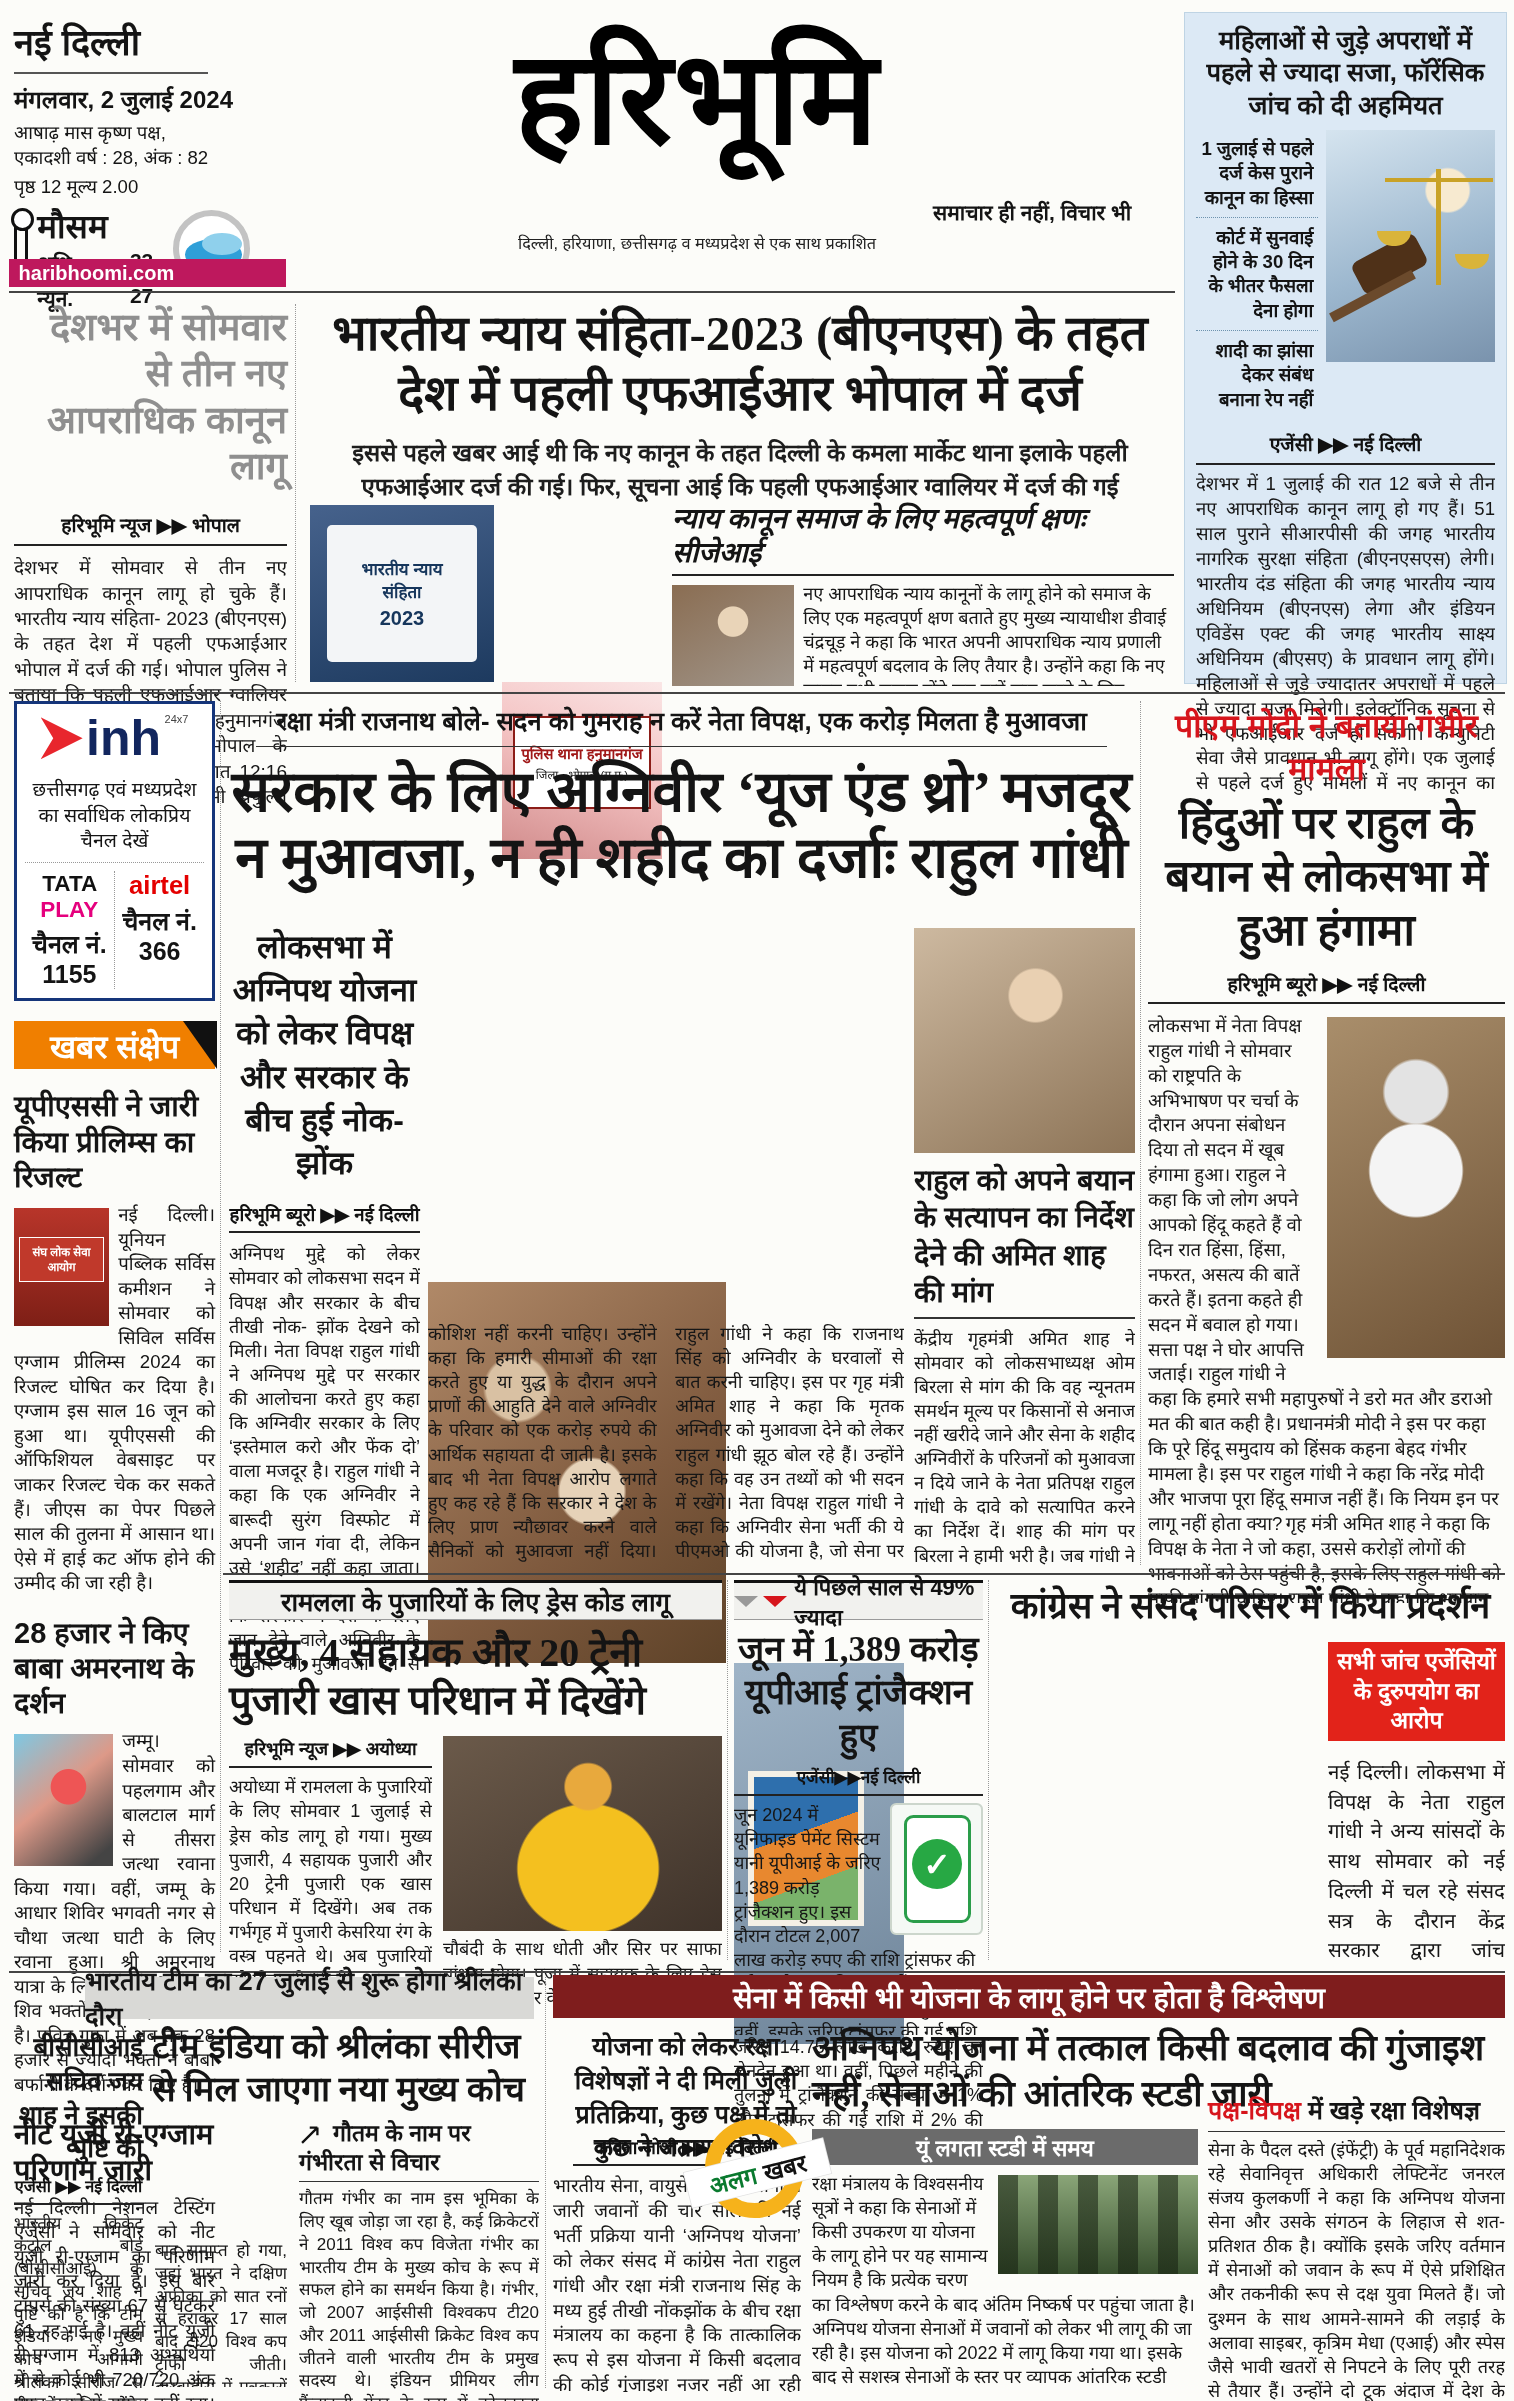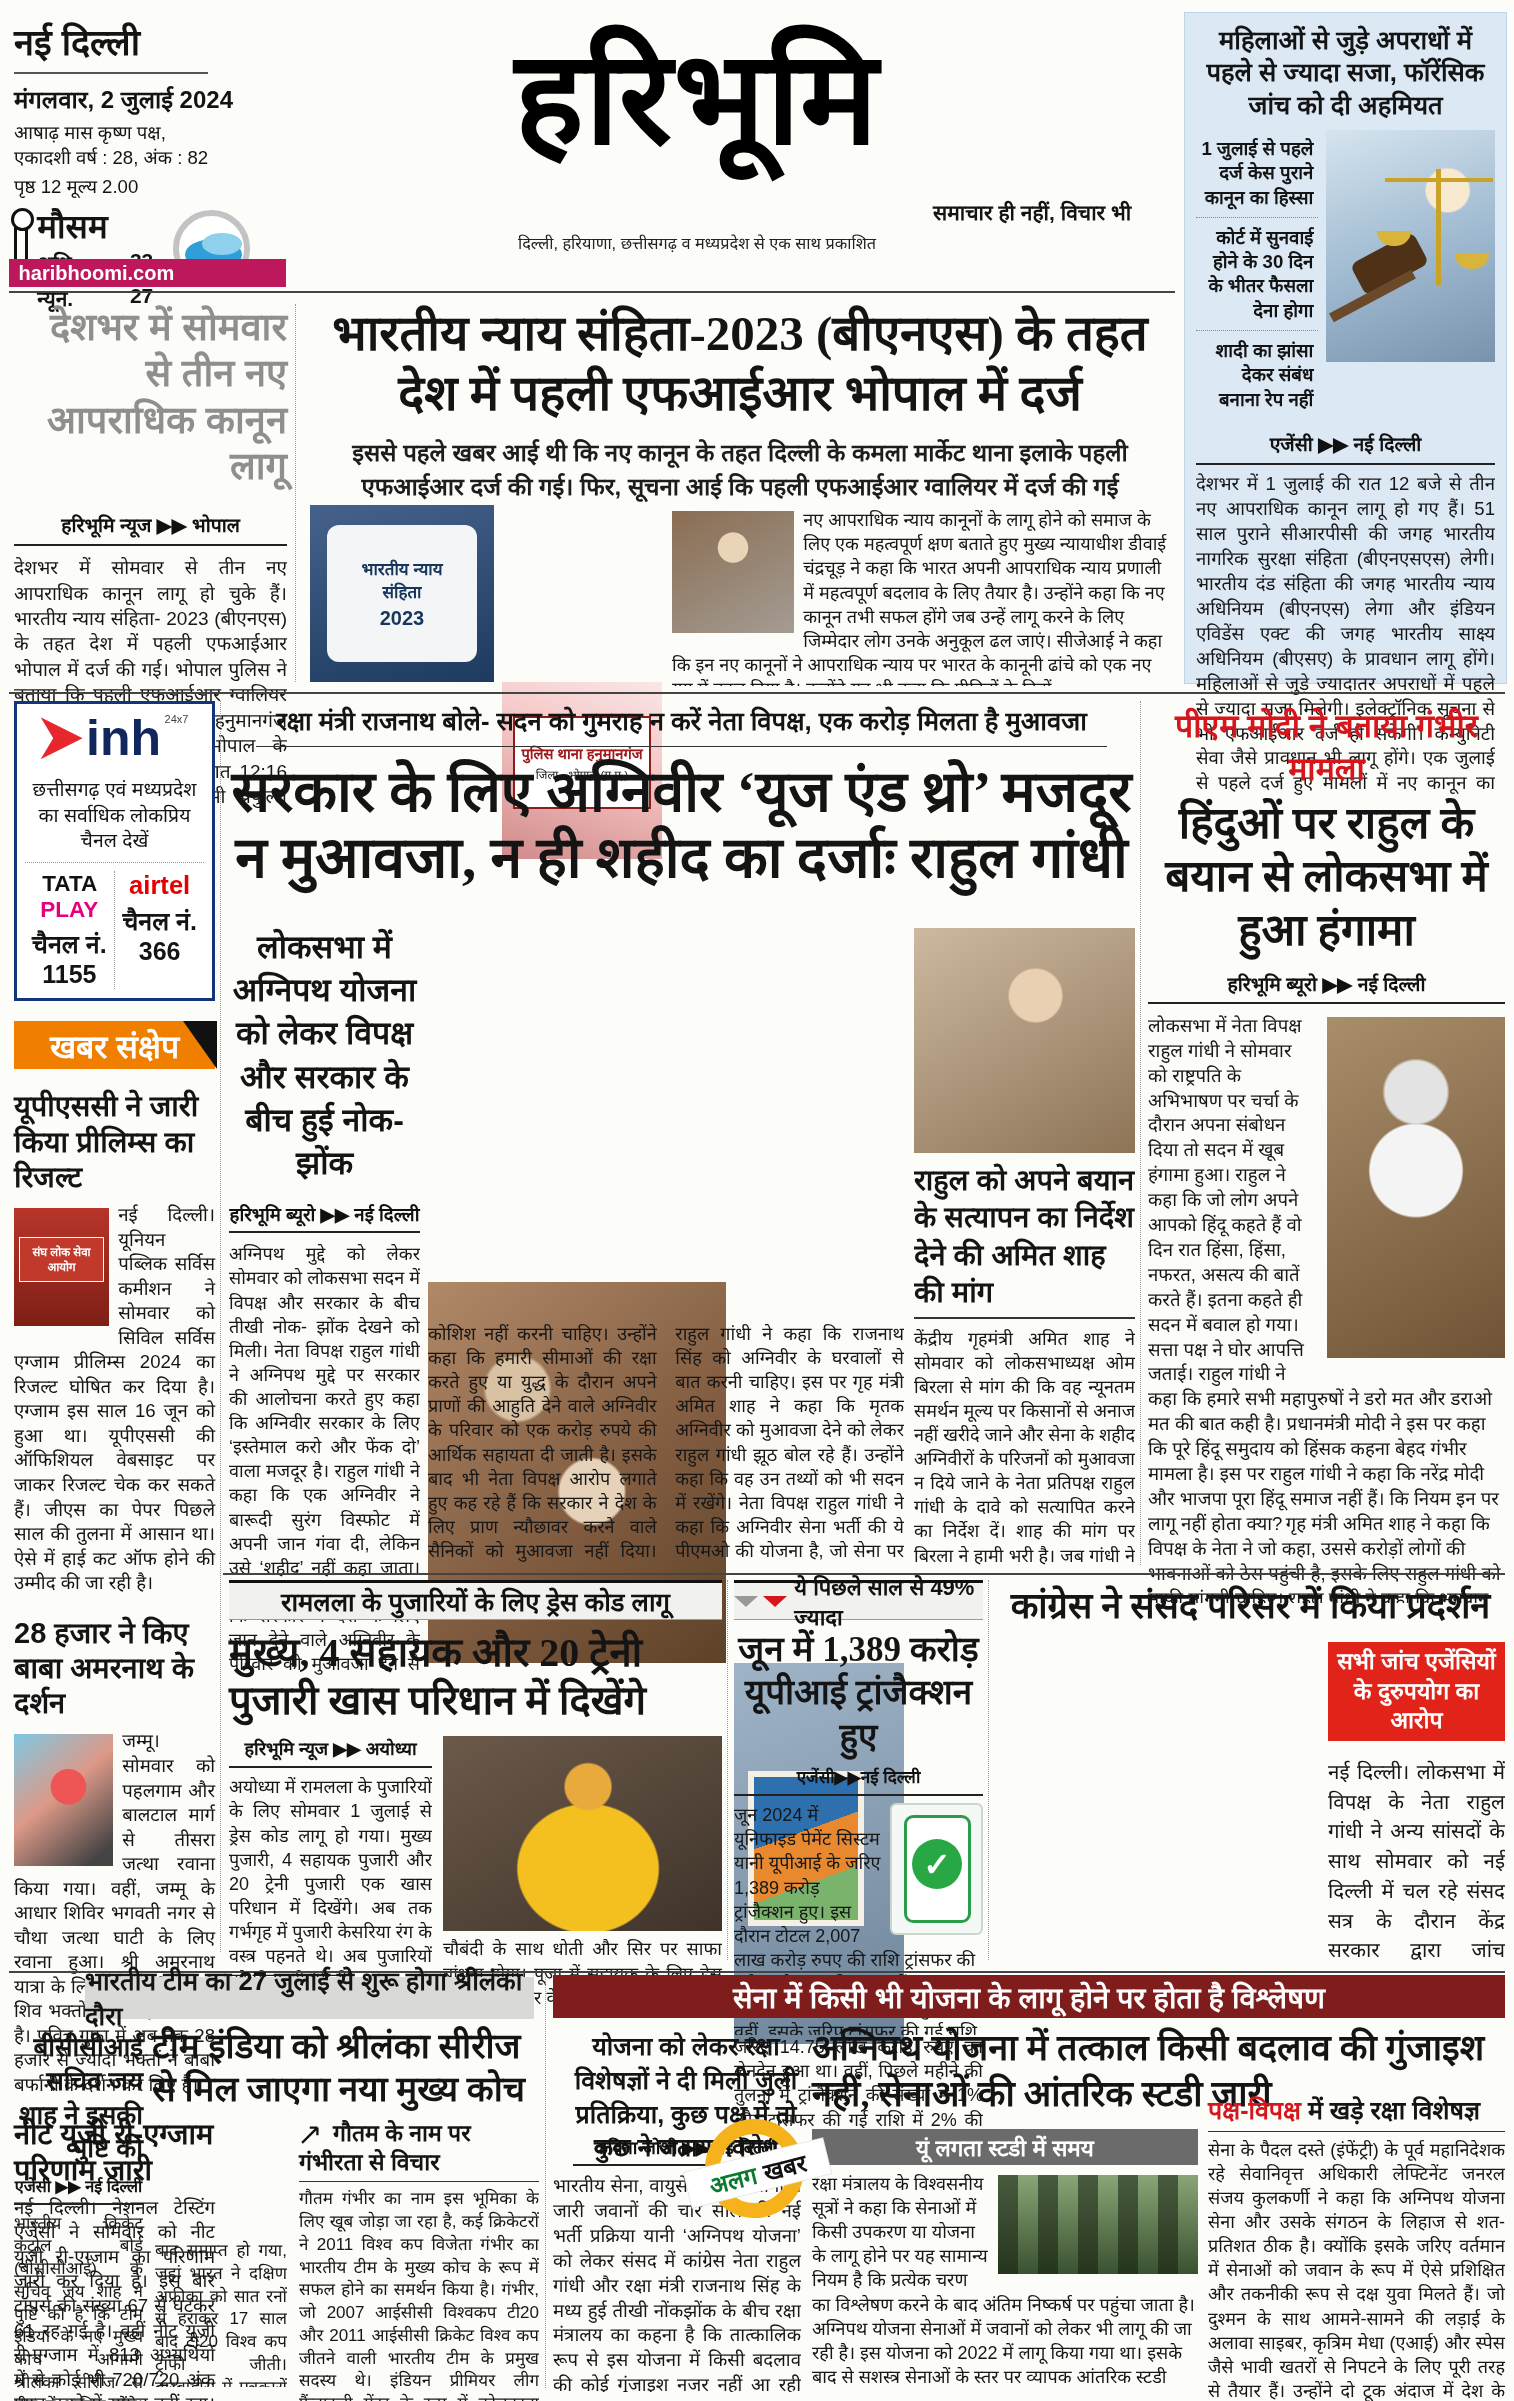--- a/index.html
+++ b/index.html
@@ -42,21 +42,21 @@
   .gavel-head{position:absolute;width:71px;height:36px;background:#4f3118;border-radius:7.7px;transform:rotate(-28deg);left:28px;top:116px}
   .gavel-handle{position:absolute;width:93px;height:10px;background:#6b4a2c;transform:rotate(-28deg);left:0px;top:161px}
   .scale-pole{position:absolute;width:4.6px;height:116px;background:#c9a227;right:54px;top:39px}
   .scale-beam{position:absolute;width:108px;height:4.6px;background:#c9a227;right:2.3px;top:48px}
   .scale-pan{position:absolute;width:34px;height:15.5px;background:#d9b43a;border-radius:0 0 17px 17px}
   
   .lead-left-h{font-size:38px;font-weight:700;color:#8f8f8f;text-align:right;line-height:1.22}
   .lead-h{font-size:49px;font-weight:700;text-align:center;line-height:1.22}
   .lead-deck{font-size:24px;font-weight:600;text-align:center;line-height:1.4;color:#1d1d1d}
   .ph-book{background:linear-gradient(165deg,#46628c,#1d3a5f)}
-  .bookcard{position:absolute;left:17px;top:20px;right:17px;bottom:20px;background:#f3f5f7;border-radius:12px;display:flex;flex-direction:column;align-items:center;justify-content:center;color:#16365c;font-weight:700;text-align:center}
+  .bookcard{position:absolute;left:17px;top:20px;right:17px;bottom:20px;background:#f3f5f7;border-radius:5px;display:flex;flex-direction:column;align-items:center;justify-content:center;color:#16365c;font-weight:700;text-align:center}
   .ph-police{background:linear-gradient(20deg,#d08a8a,#f4c2c2 55%,#fae6e6)}
   .policecard{position:absolute;left:11px;top:34px;right:11px;height:93px;background:#fff;border:2.3px solid #8c1d18;display:flex;flex-direction:column;align-items:center;justify-content:center;text-align:center}
   .cji-h{font-size:28px;font-weight:700;font-style:italic;border-bottom:2.3px solid #222;padding-bottom:4.6px;line-height:1.2}
   .ph-cji{background:radial-gradient(circle at 50% 30%,#e9d4b8 0 14%,transparent 15%),linear-gradient(150deg,#8a6d52,#41302178)}
   
   .inhbox{border:3.1px solid #15357a;padding:9.3px 7.7px;background:#fff}
   .inh-arrow{width:42px;height:42px;background:#e8262d;clip-path:polygon(0 0,100% 50%,0 100%,30% 50%);display:inline-block;vertical-align:middle}
   .inh-word{font-size:50px;font-weight:700;color:#12265e;line-height:1;vertical-align:middle}
   .inh-sup{font-size:11px;color:#444;vertical-align:top}
   .inh-tag{font-size:19.4px;font-weight:400;text-align:center;line-height:1.3;margin-top:14px}
@@ -193,20 +193,21 @@
       <div style="font-size:20px;margin-top:4.6px">2023</div>
     </div>
   </div>
   <div class="abs photo ph-police" style="left:502px;top:505px;width:160px;height:177px">
     <div class="policecard">
       <div style="font-size:14.7px;font-weight:700;color:#a01818">पुलिस थाना हनुमानगंज</div>
       <div style="font-size:11.6px;margin-top:4.6px">जिला - भोपाल (म.प्र.)</div>
     </div>
   </div>
   <div class="abs" style="left:672px;top:502px;width:502px;height:184px;overflow:hidden">
+    <div class="cji-h ser">न्याय कानून समाज के लिए महत्वपूर्ण क्षणः सीजेआई</div>
     <div style="margin-top:6.2px">
       <div class="photo ph-cji" style="float:left;width:122px;height:122px;margin:3.1px 9.3px 3.1px 0"></div>
       <span class="bt" style="font-size:18px">नए आपराधिक न्याय कानूनों के लागू होने को समाज के लिए एक महत्वपूर्ण क्षण बताते हुए मुख्य न्यायाधीश डीवाई चंद्रचूड़ ने कहा कि भारत अपनी आपराधिक न्याय प्रणाली में महत्वपूर्ण बदलाव के लिए तैयार है। उन्होंने कहा कि नए कानून तभी सफल होंगे जब उन्हें लागू करने के लिए जिम्मेदार लोग उनके अनुकूल ढल जाएं। सीजेआई ने कहा कि इन नए कानूनों ने आपराधिक न्याय पर भारत के कानूनी ढांचे को एक नए युग में बदल दिया है। उन्होंने यह भी कहा कि पीड़ितों के हितों</span>
       
     </div>
   </div>
 
   <div class="hline" style="left:9.3px;top:692px;width:1496px;height:1.5px"></div>
 
   <div class="abs" style="left:14px;top:701px;width:201px">

